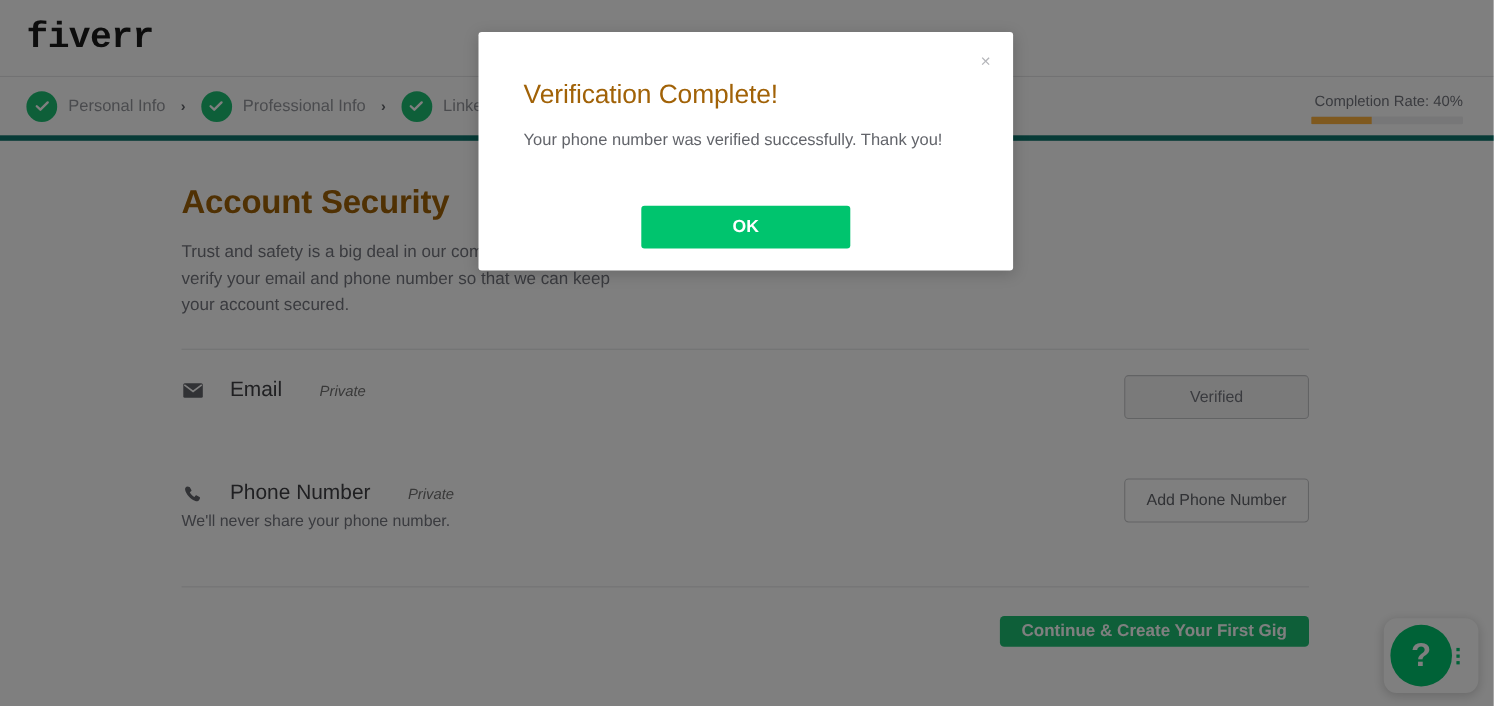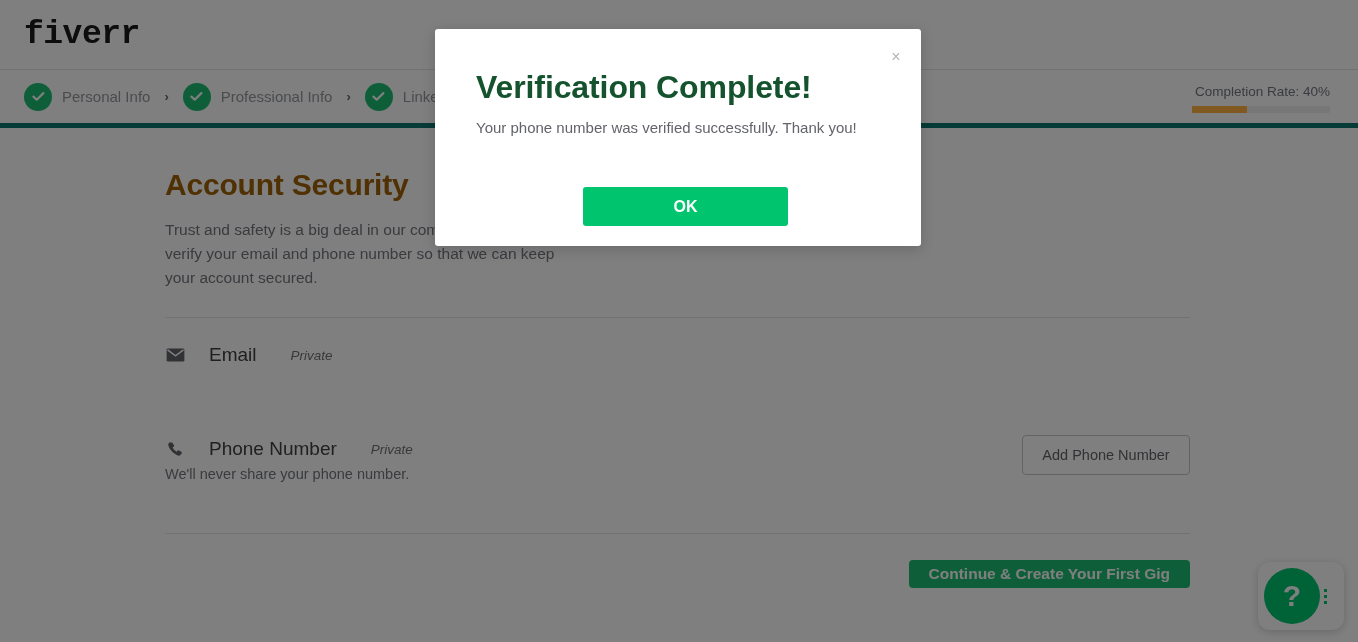--- a/index.html
+++ b/index.html
@@ -294,39 +294,39 @@
     font-family: inherit;
     cursor: pointer;
     display: flex;
     align-items: center;
     justify-content: center;
   }
   .modal-title {
     position: absolute;
     left: 41px;
     top: 42px;
-    font-size: 32px;
-    font-weight: 700;
-    color: #14532d;
+    font-size: 24px;
+    font-weight: 400;
+    color: #a16207;
     letter-spacing: -0.1px;
     line-height: 32px;
   }
   .modal-body {
     position: absolute;
     left: 41px;
     top: 88px;
     font-size: 15px;
     color: #62646a;
     line-height: 22px;
   }
   .modal-ok {
     position: absolute;
     left: 148px;
     top: 158px;
-    width: 205px;
+    width: 190px;
     height: 39px;
     border: 0;
     border-radius: 3px;
     background: #00c46e;
     color: #ffffff;
     font-size: 16px;
     font-weight: 700;
     font-family: inherit;
     cursor: pointer;
   }
@@ -398,20 +398,21 @@
             <span class="row-icon">
               <svg width="19" height="14" viewBox="0 0 20 15" aria-hidden="true">
                 <rect x="0.5" y="0.5" width="19" height="14" rx="1.5" fill="#62646a"></rect>
                 <path d="M1.5 2 L10 8.5 L18.5 2" fill="none" stroke="#ffffff" stroke-width="1.6"></path>
               </svg>
             </span>
             <span class="row-name">Email</span>
             <span class="row-privacy">Private</span>
           </div>
         </div>
+        <button class="btn-outline is-done">Verified</button>
       </div>
 
       <div class="row">
         <div class="row-left">
           <div class="row-title">
             <span class="row-icon">
               <svg width="17" height="17" viewBox="0 0 18 18" aria-hidden="true">
                 <path d="M3.2 1.4 C2 1.9 1 3.2 1.4 4.6 C2.4 8.8 6.6 13.4 11.3 15.3 C12.7 15.9 14.3 15.2 15 14 L15.6 12.9 C15.9 12.4 15.7 11.8 15.2 11.5 L12.6 10 C12.1 9.7 11.5 9.9 11.2 10.3 L10.4 11.4 C8.6 10.5 6.8 8.7 5.9 6.8 L7.1 6 C7.6 5.7 7.7 5.1 7.4 4.6 L5.9 2.1 C5.6 1.6 5 1.4 4.5 1.6 Z" fill="#62646a"></path>
               </svg>
             </span>

